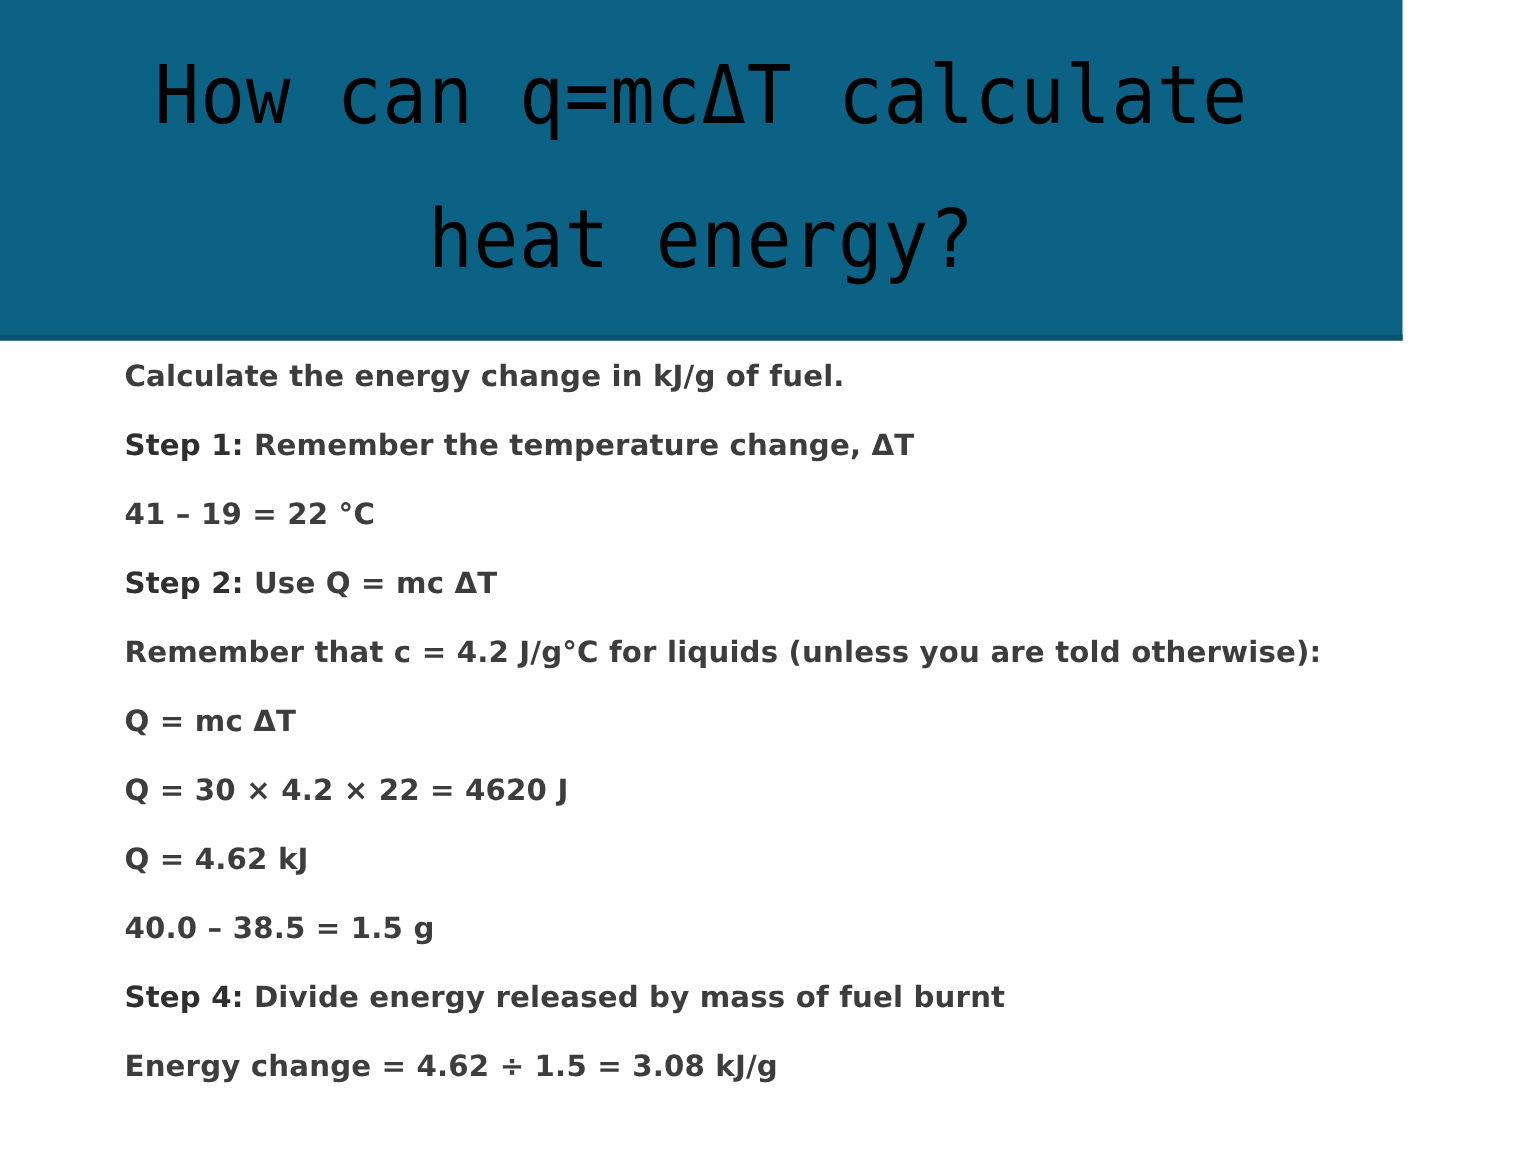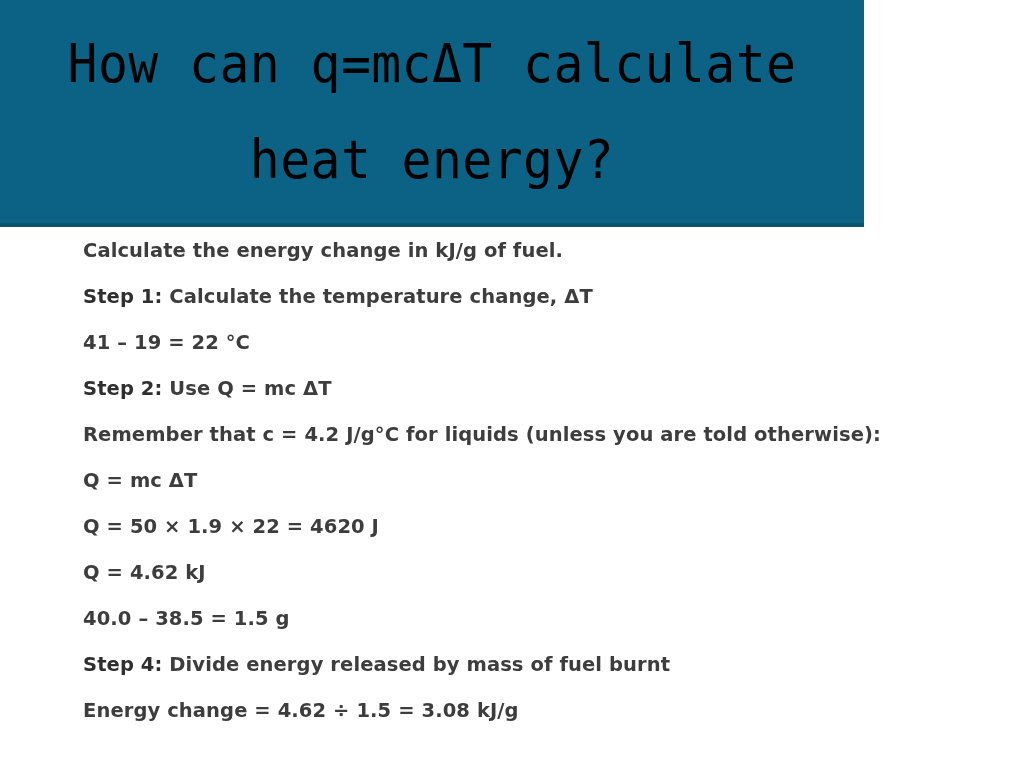--- a/index.html
+++ b/index.html
@@ -20,21 +20,21 @@
     height: 768px;
     background: #ffffff;
     overflow: hidden;
   }
 
   
   .title-banner {
     position: absolute;
     left: 0;
     top: 0;
-    width: 864px;
+    width: 935px;
     height: 227px;
     background: #0b6284;
     box-sizing: border-box;
     border-bottom: 4px solid #09536f;
     display: flex;
     flex-direction: column;
     align-items: center;
     justify-content: center;
   }
 
@@ -89,36 +89,36 @@
   <div class="title-banner">
     <span class="title-line">How can q=mcΔT calculate</span>
     <span class="title-line">heat energy?</span>
   </div>
 
   <div class="body-area">
     <div class="body-line">
       <span class="step-label"></span><span class="rest">Calculate the energy change in kJ/g of fuel.</span>
     </div>
     <div class="body-line">
-      <span class="step-label">Step 1:</span><span class="rest"> Calculate the temperature change, ΔT</span>
+      <span class="step-label">Step 1:</span><span class="rest"> Remember the temperature change, ΔT</span>
     </div>
     <div class="body-line">
       <span class="step-label"></span><span class="rest">41 – 19 = 22 °C</span>
     </div>
     <div class="body-line">
       <span class="step-label">Step 2:</span><span class="rest"> Use Q = mc ΔT</span>
     </div>
     <div class="body-line">
       <span class="step-label"></span><span class="rest">Remember that c = 4.2 J/g°C for liquids (unless you are told otherwise):</span>
     </div>
     <div class="body-line">
       <span class="step-label"></span><span class="rest">Q = mc ΔT</span>
     </div>
     <div class="body-line">
-      <span class="step-label"></span><span class="rest">Q = 50 × 1.9 × 22 = 4620 J</span>
+      <span class="step-label"></span><span class="rest">Q = 30 × 4.2 × 22 = 4620 J</span>
     </div>
     <div class="body-line">
       <span class="step-label"></span><span class="rest">Q = 4.62 kJ</span>
     </div>
     <div class="body-line">
       <span class="step-label"></span><span class="rest">40.0 – 38.5 = 1.5 g</span>
     </div>
     <div class="body-line">
       <span class="step-label">Step 4:</span><span class="rest"> Divide energy released by mass of fuel burnt</span>
     </div>

